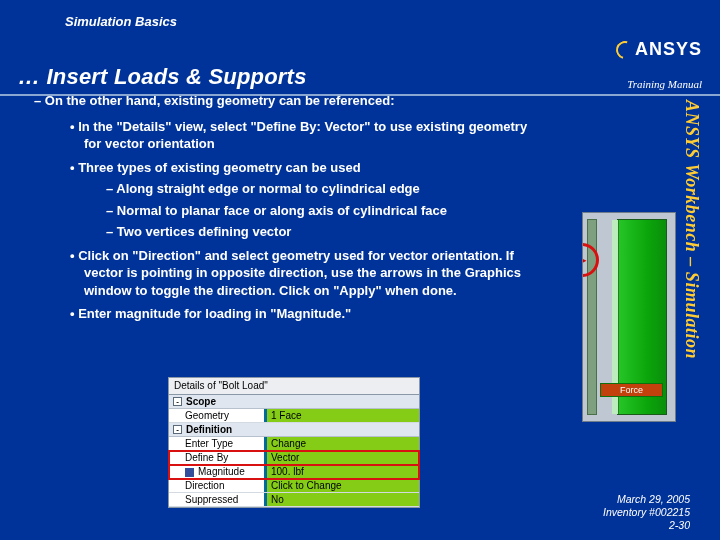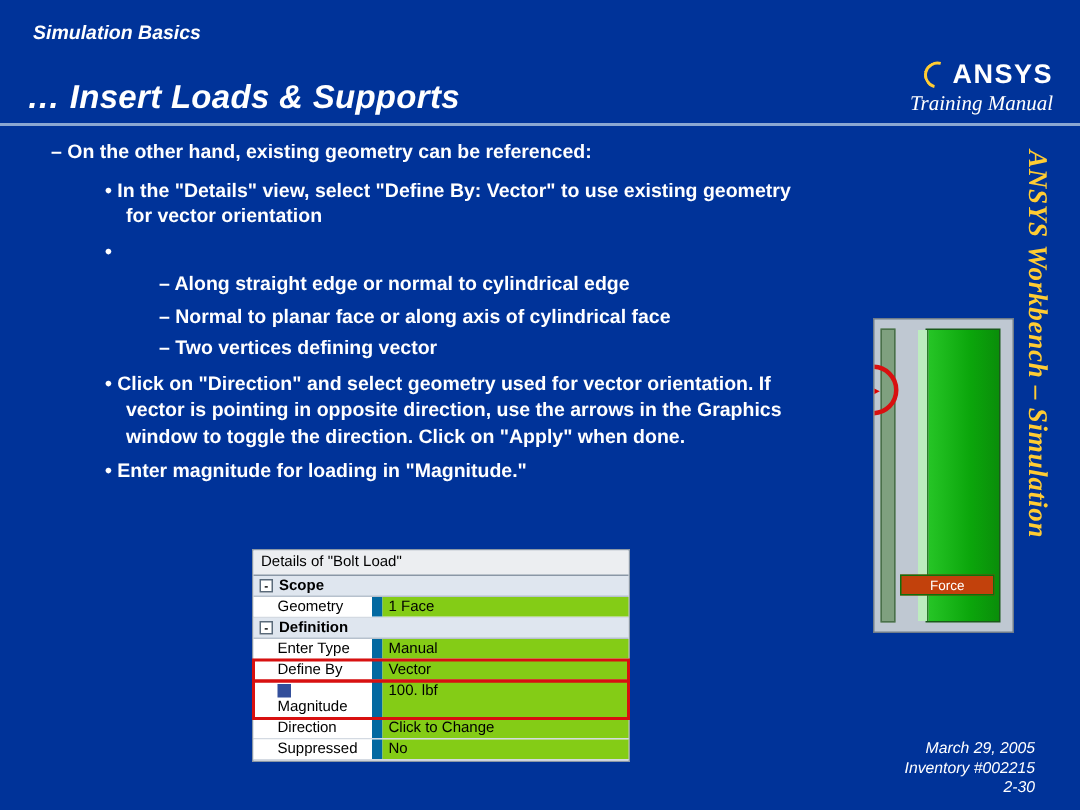--- a/index.html
+++ b/index.html
@@ -11,20 +11,21 @@
     position: relative;
   }
   .header {
     padding: 14px 22px 0 22px;
   }
   .topic {
     font-size: 13px;
     font-weight: bold;
     font-style: italic;
     color: #fff;
+    margin-left: 43px;
   }
   .title-row {
     display: flex;
     justify-content: space-between;
     align-items: flex-end;
     margin-top: 10px;
     padding: 0 18px 4px 18px;
     border-bottom: 2px solid #8aa7d1;
   }
   .slide-title {
@@ -54,23 +55,23 @@
   }
   .logo-text {
     font-size: 18px;
     font-weight: 900;
     letter-spacing: 1px;
     color: #fff;
   }
   .tm {
     color: #fff;
     font-style: italic;
-    font-size: 14px;
+    font-size: 11px;
     font-family: "Times New Roman", serif;
-    margin-top: 2px;
+    margin-top: 18px;
   }
 
   .content {
     position: absolute;
     top: 92px;
     left: 34px;
     right: 72px;
     font-size: 13px;
     line-height: 1.35;
   }
@@ -192,23 +193,23 @@
     padding: 1px 4px;
     display:flex; align-items:center; gap:4px;
     font-weight:bold;
   }
   .det-group .box { width:9px; height:9px; border:1px solid #5a6a7a; background:#fff; display:inline-block; text-align:center; line-height:7px; font-size:8px;}
   .det-row {
     display: flex;
     border-bottom: 1px solid #d4dae2;
   }
   .det-row .k {
-    width: 86px;
+    width: 98px;
     padding: 1px 4px 1px 16px;
-    border-right: 7px solid #0369a1;
+    border-right: 3px solid #0369a1;
     background:#fff;
   }
   .det-row .v {
     flex: 1;
     padding: 1px 4px;
     background: #84cc16;
   }
   .det-row.hl {
     outline: 2px solid #d81010;
     outline-offset: -1px;
@@ -245,20 +246,21 @@
   </div>
 </div>
 
 <div class="side-label">ANSYS Workbench – Simulation</div>
 
 <div class="content">
   <div class="lvl1">On the other hand, existing geometry can be referenced:</div>
   <ul class="lvl2">
     <li>In the "Details" view, select "Define By: Vector" to use existing geometry for vector orientation</li>
     <li>
+      <span>Three types of existing geometry can be used</span>
       <ul class="lvl3">
         <li>Along straight edge or normal to cylindrical edge</li>
         <li>Normal to planar face or along axis of cylindrical face</li>
         <li>Two vertices defining vector</li>
       </ul>
     </li>
     <li class="narrow">Click on "Direction" and select geometry used for vector orientation. If vector is pointing in opposite direction, use the arrows in the Graphics window to toggle the direction. Click on "Apply" when done.</li>
     <li class="narrow">Enter magnitude for loading in "Magnitude."</li>
   </ul>
 </div>
@@ -282,21 +284,21 @@
     <div class="k">Geometry</div>
     <div class="v">1 Face</div>
   </div>
 
   <div class="det-group">
     <span class="box">-</span>
     <span>Definition</span>
   </div>
   <div class="det-row">
     <div class="k">Enter Type</div>
-    <div class="v">Manual</div>
+    <div class="v">Change</div>
   </div>
   <div class="det-row hl">
     <div class="k">Define By</div>
     <div class="v">Vector</div>
   </div>
   <div class="det-row hl">
     <div class="k"><span class="sq"></span><span>Magnitude</span></div>
     <div class="v">100. lbf</div>
   </div>
   <div class="det-row">

